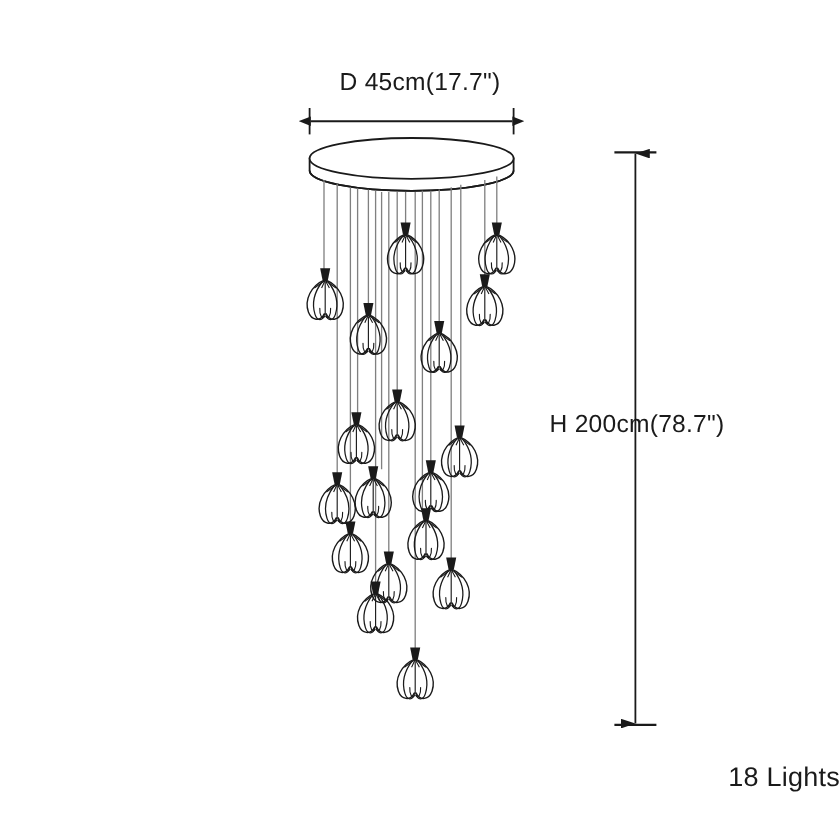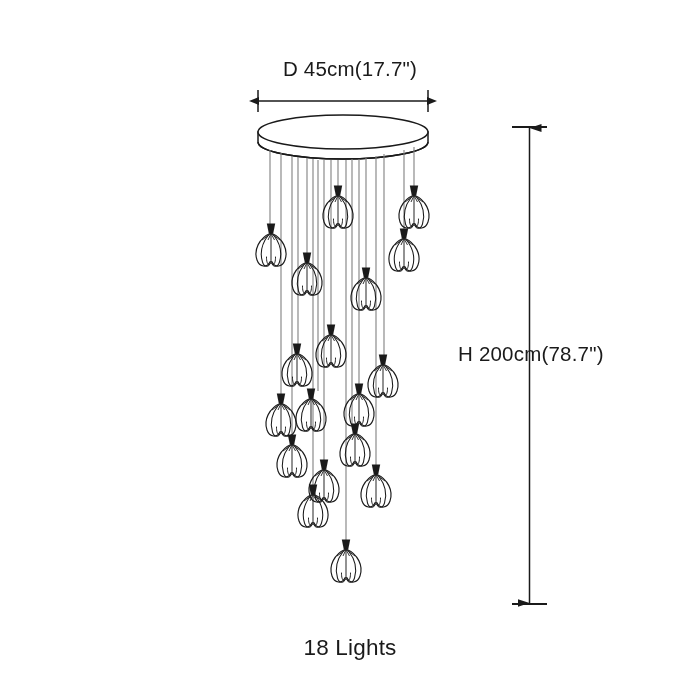--- a/index.html
+++ b/index.html
@@ -39,21 +39,21 @@
   }
   #height-dim-label {
     top: 342px;
     left: 458px;
     font-size: 20.5px;
   }
   #lights-count-label {
     top: 635px;
     left: 0;
     width: 700px;
-    text-align: center;
+    text-align: right;
     font-size: 22.5px;
   }
   svg {
     display: block;
   }
 </style>
 </head>
 <body>
 
 <div id="diagram-root">

